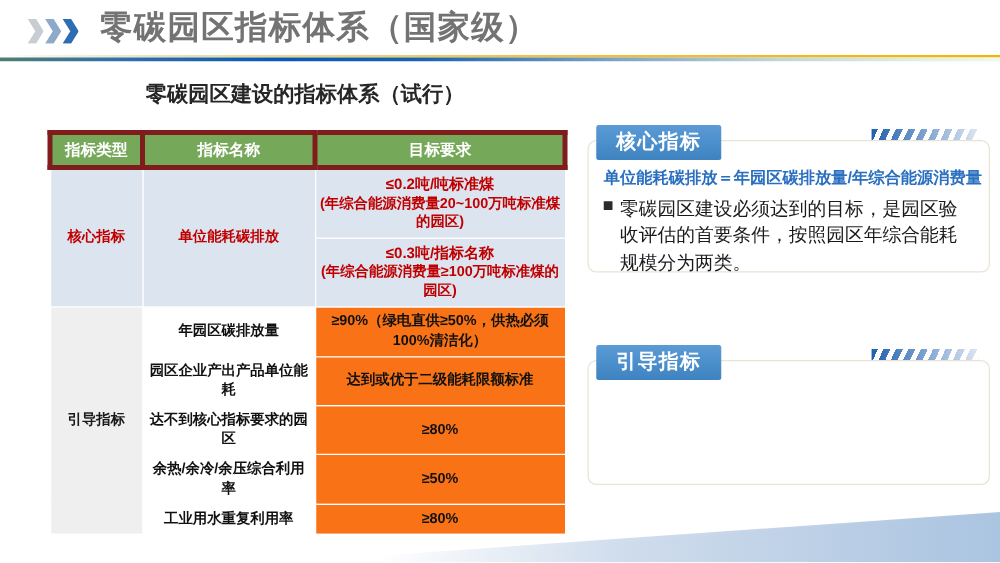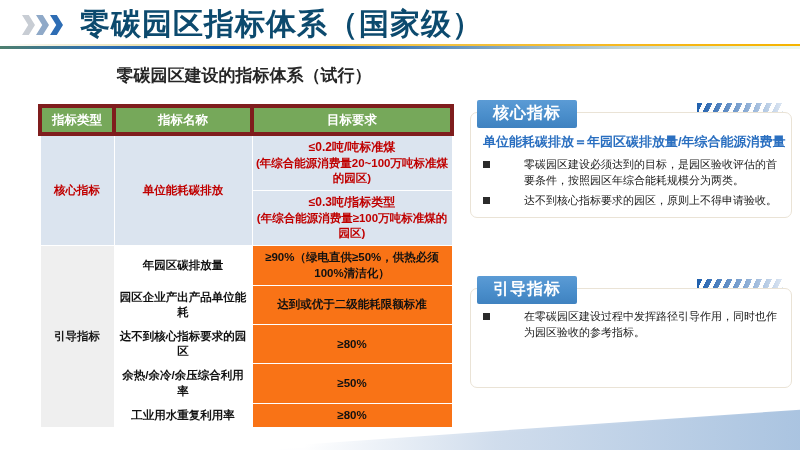--- a/index.html
+++ b/index.html
@@ -22,21 +22,21 @@
   }
   .chev{
     clip-path:polygon(0% 0%, 52% 0%, 100% 50%, 52% 100%, 0% 100%, 48% 50%);
   }
   .chev-1{background:#c8cdd4;}
   .chev-2{background:#8fa9c8;}
   .chev-3{background:#2e6db4;}
 
   #page-title{
     position:absolute;left:80px;top:4px;
-    font-size:30px;font-weight:bold;color:#0c4a6e;
+    font-size:26px;font-weight:bold;color:#737373;
     letter-spacing:1px;white-space:nowrap;
   }
 
   #title-rule-top{
     position:absolute;left:0;top:44px;width:800px;height:2px;
     background:linear-gradient(to right,#ffffff 0%,#f3f0df 6%,#e8e0b0 18%,#f0c44a 50%,#f6b820 78%,#f5b400 100%);
   }
   #title-rule-bottom{
     position:absolute;left:0;top:46px;width:800px;height:3px;
     background:linear-gradient(to right,#4e7f6e 0%,#2f6fae 12%,#0b57b5 28%,#1a63b0 42%,#7fa6c4 62%,#c3d6d7 78%,#dff0e2 92%,#eef8ef 100%);
@@ -102,21 +102,21 @@
     color:#2a6fc0;font-weight:bold;font-size:13px;
     margin:0 0 6px 0;white-space:nowrap;
   }
   .bullet-row{
     display:flex;align-items:flex-start;gap:6px;margin-bottom:5px;
   }
   .bullet-mark{
     flex:0 0 auto;width:7px;height:7px;background:#2b2b2b;margin-top:4px;
   }
   .bullet-text{
-    font-size:11px;line-height:1.42;color:#1a1a1a;flex:1;margin-left:28px;
+    font-size:15px;line-height:1.42;color:#1a1a1a;flex:1;
   }
 
   
   #bottom-wave-1{
     position:absolute;left:0;bottom:0;width:800px;height:56px;
     background:linear-gradient(to right,#ffffff 0%,#ffffff 38%,#cfdcec 62%,#a9c3e0 100%);
     clip-path:polygon(100% 28%, 100% 100%, 28% 100%);
     opacity:.95;
   }
   #bottom-wave-2{
@@ -159,21 +159,21 @@
     <tr>
       <td class="cell-core" rowspan="2">核心指标</td>
       <td class="cell-core" rowspan="2">单位能耗碳排放</td>
       <td class="cell-core-req">
         <div class="big">≤0.2吨/吨标准煤</div>
         <div>(年综合能源消费量20~100万吨标准煤的园区)</div>
       </td>
     </tr>
     <tr>
       <td class="cell-core-req">
-        <div class="big">≤0.3吨/指标类型</div>
+        <div class="big">≤0.3吨/指标名称</div>
         <div>(年综合能源消费量≥100万吨标准煤的园区)</div>
       </td>
     </tr>
 
     <tr>
       <td class="cell-guide-label" rowspan="5">引导指标</td>
       <td class="cell-guide">年园区碳排放量</td>
       <td class="cell-guide-req">≥90%（绿电直供≥50%，供热必须100%清洁化）</td>
     </tr>
     <tr>
@@ -197,32 +197,24 @@
 
 <div class="info-card" id="card-core">
   <div class="card-badge">核心指标</div>
   <div class="card-stripes"></div>
   <div class="card-body">
     <div class="formula-line">单位能耗碳排放＝年园区碳排放量/年综合能源消费量</div>
     <div class="bullet-row">
       <span class="bullet-mark"></span>
       <span class="bullet-text">零碳园区建设必须达到的目标，是园区验收评估的首要条件，按照园区年综合能耗规模分为两类。</span>
     </div>
-    <div class="bullet-row">
-      <span class="bullet-mark"></span>
-      <span class="bullet-text">达不到核心指标要求的园区，原则上不得申请验收。</span>
-    </div>
   </div>
 </div>
 
 <div class="info-card" id="card-guide">
   <div class="card-badge">引导指标</div>
   <div class="card-stripes"></div>
   <div class="card-body">
-    <div class="bullet-row">
-      <span class="bullet-mark"></span>
-      <span class="bullet-text">在零碳园区建设过程中发挥路径引导作用，同时也作为园区验收的参考指标。</span>
-    </div>
   </div>
 </div>
 
 <div id="bottom-wave-2"></div>
 <div id="bottom-wave-1"></div>
 
 </body></html>

